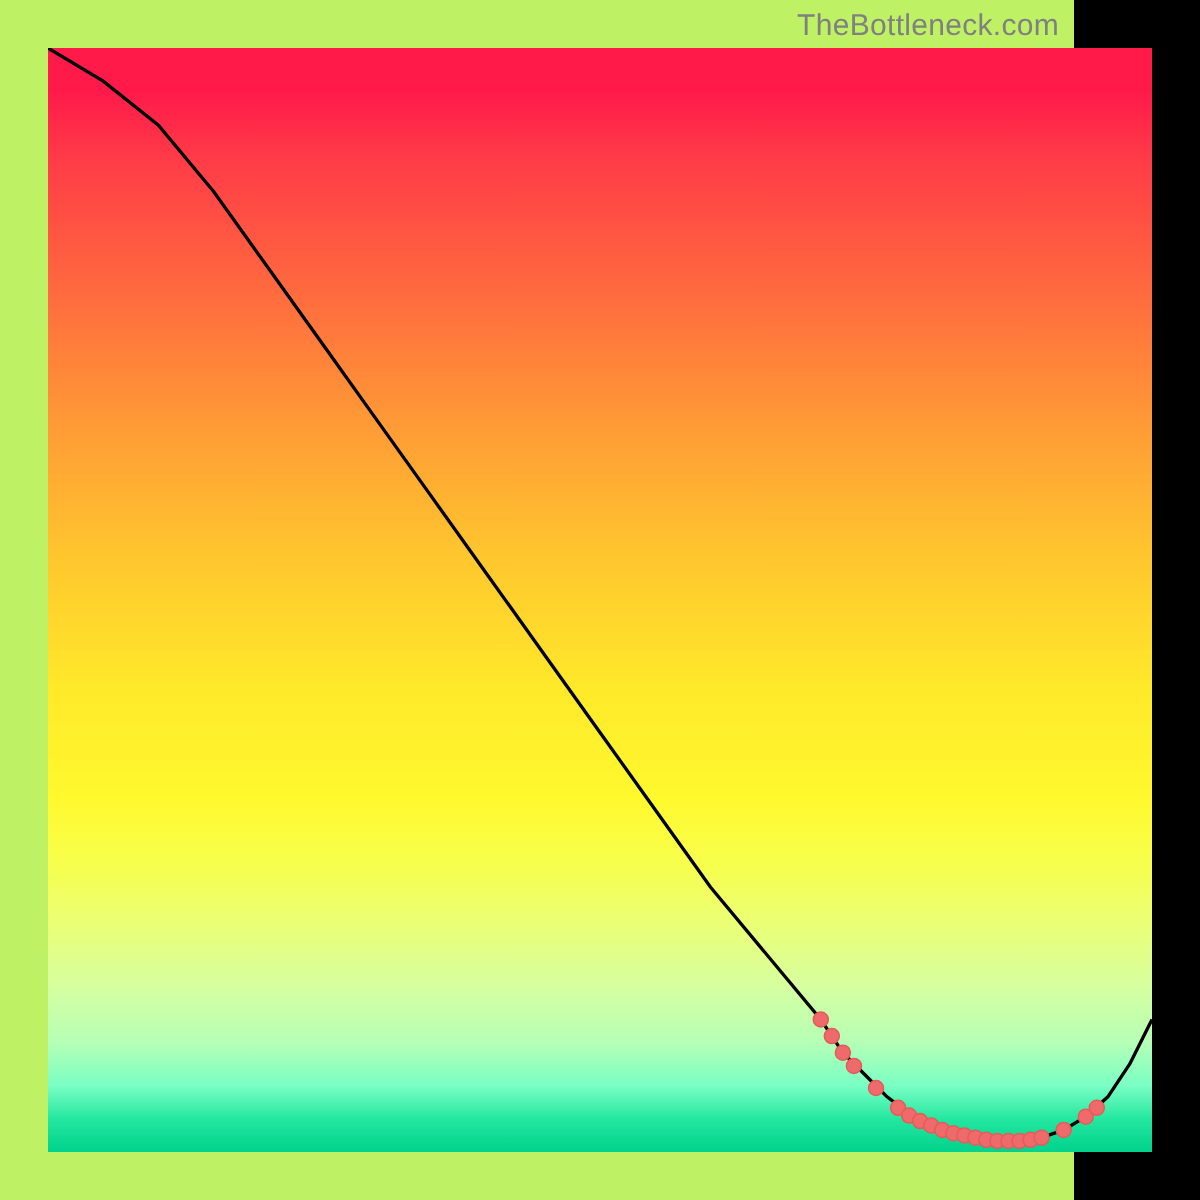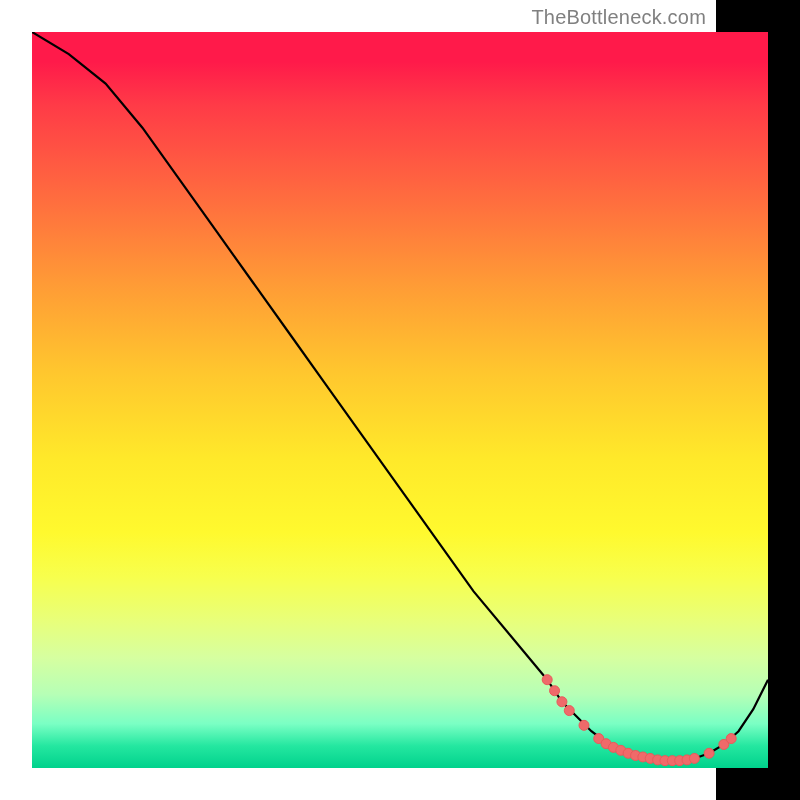--- a/index.html
+++ b/index.html
@@ -9,21 +9,21 @@
     height: 800px;
     background: #000;
     overflow: hidden;
   }
   .frame {
     position: absolute;
     left: 0;
     top: 0;
     width: 716px;
     height: 800px;
-    background: #ffffff;
+    background: #bef264;
   }
   .plot-area {
     position: absolute;
     left: 32px;
     top: 32px;
     width: 736px;
     height: 736px;
     background: linear-gradient(
       to bottom,
       #ff1a4a 0%,

